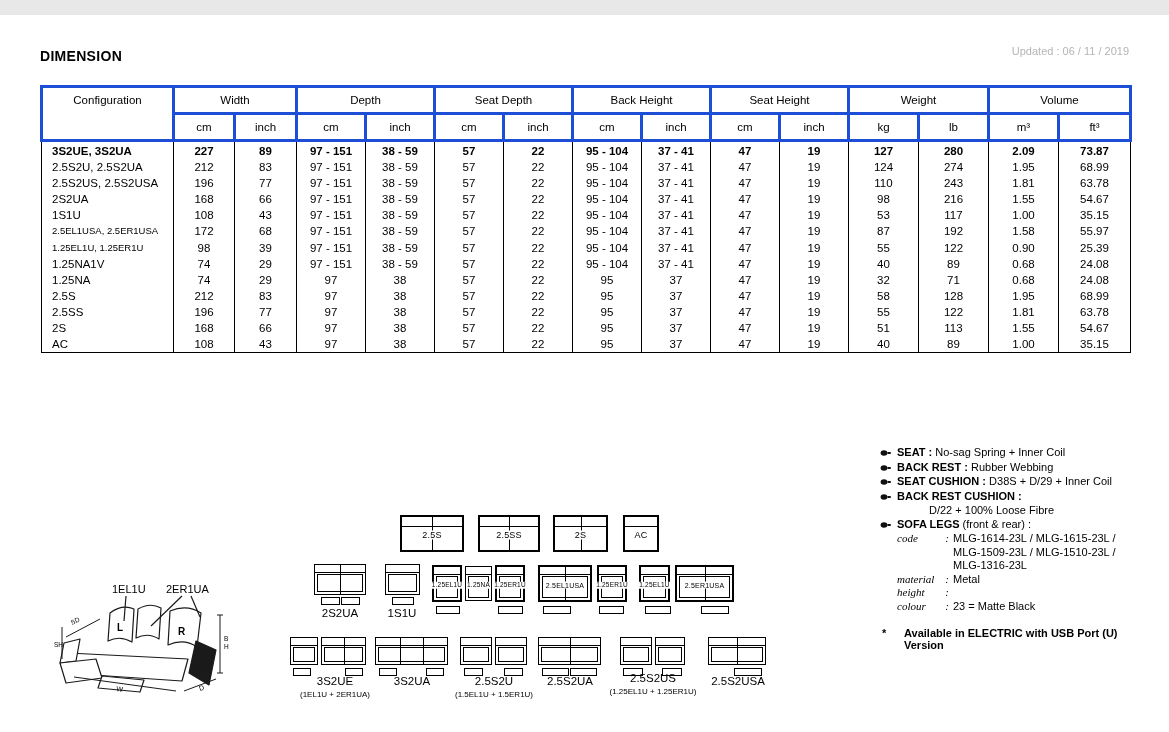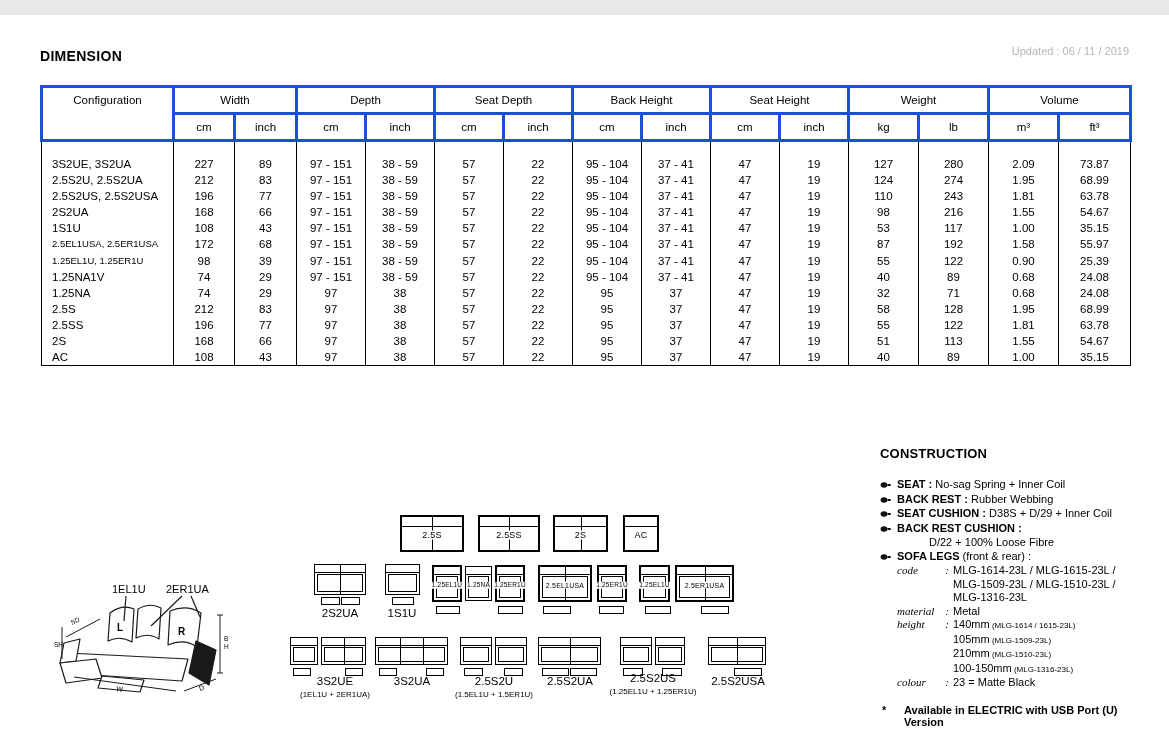--- a/index.html
+++ b/index.html
@@ -14,21 +14,21 @@
 
   
   .dim-table{
     position:absolute;left:40px;top:70px;border-collapse:collapse;table-layout:fixed;
     font-size:11.5px;border:1.5px solid #000;
   }
   .dim-table th{font-weight:normal;border:3px solid #1d4ed8;height:24px;padding:0;text-align:center;}
   .dim-table th.cfg-h{vertical-align:top;padding-top:6px;}
   .dim-table td{border-left:1px solid #000;border-right:1px solid #000;padding:0;
     text-align:center;line-height:16.1px;white-space:nowrap;}
-  .dim-table tbody tr:first-child td{padding-top:14px;}
+  .dim-table tbody tr:first-child td{padding-top:1px;font-weight:bold;}
   .dim-table td.cfg{text-align:left;padding-left:10px;}
   .dim-table td.sm{font-size:9.5px;}
 
   
   #diagramArea{position:absolute;left:0;top:0;width:1169px;height:732px;pointer-events:none;}
   .sofa-unit{position:absolute;border:1.5px solid #000;background:#fff;box-sizing:border-box;}
   .sofa-unit.thick{border-width:2px;}
   .band{position:absolute;left:0;right:0;top:0;border-bottom:1px solid #000;}
   .vdiv{position:absolute;top:0;bottom:0;width:0;border-left:1px solid #000;}
   .inset{position:absolute;left:2px;right:2px;bottom:2px;border:1px solid #000;}
@@ -511,21 +511,20 @@
       <text x="18" y="46" font-size="6.5" transform="rotate(-26 18 46)">SD</text>
       <text x="0" y="68" font-size="6.5">SH</text>
       <text x="62" y="112" font-size="7" transform="rotate(8 62 112)">W</text>
       <text x="146" y="112" font-size="7" transform="rotate(-20 146 112)">D</text>
       <text x="170" y="62" font-size="6.5">B</text>
       <text x="170" y="70" font-size="6.5">H</text>
     </g>
   </svg>
 
   <div class="construction">
-    <div class="c-title">CONSTRUCTION</div>
     <div id="cItems">
         <div class="c-item">
           <svg width="12" height="8" class="bullet">
             <ellipse cx="4" cy="4" rx="3.4" ry="2.7" fill="#111"></ellipse>
             <rect x="7.2" y="3" width="3.8" height="2" rx="1" fill="#111"></rect>
           </svg>
           <div class="c-text"><span class="c-label">SEAT :</span><span>  No-sag Spring + Inner Coil</span></div>
         </div>
         <div class="c-item">
           <svg width="12" height="8" class="bullet">
@@ -566,26 +565,20 @@
               <div class="d-row">
                 <span class="d-key">material</span>
                 <span class="d-colon">:</span>
                 <div class="d-vals">
                   <div class="d-line"><span>Metal</span></div>
                 </div>
               </div>
               <div class="d-row">
                 <span class="d-key">height</span>
                 <span class="d-colon">:</span>
-                <div class="d-vals">
-                  <div class="d-line"><span>140mm</span><span class="d-small"> (MLG-1614 / 1615-23L)</span></div>
-                  <div class="d-line"><span>105mm</span><span class="d-small"> (MLG-1509-23L)</span></div>
-                  <div class="d-line"><span>210mm</span><span class="d-small"> (MLG-1510-23L)</span></div>
-                  <div class="d-line"><span>100-150mm</span><span class="d-small"> (MLG-1316-23L)</span></div>
-                </div>
               </div>
               <div class="d-row">
                 <span class="d-key">colour</span>
                 <span class="d-colon">:</span>
                 <div class="d-vals">
                   <div class="d-line"><span>23 = Matte Black</span></div>
                 </div>
               </div>
             </div></div>
         </div>

